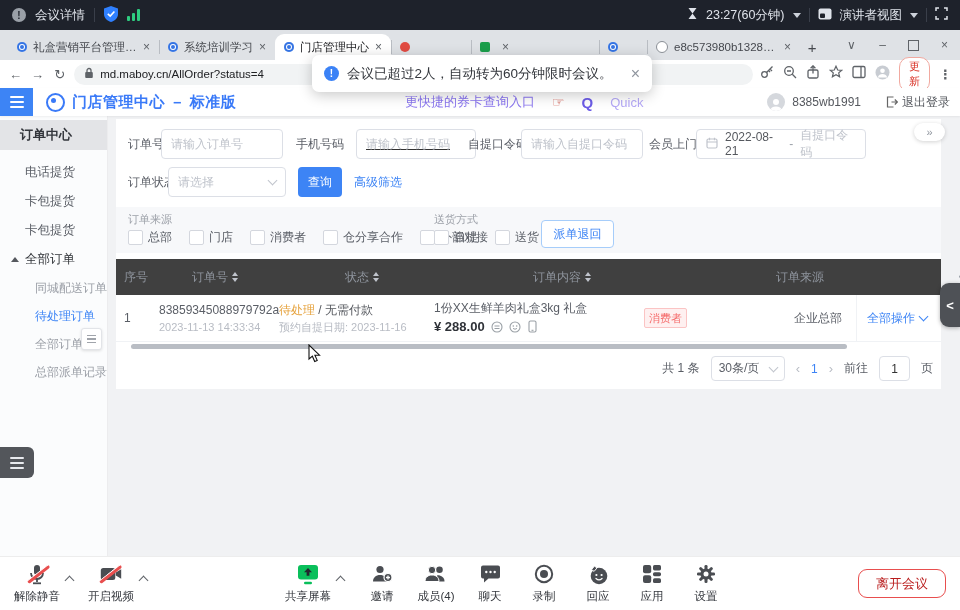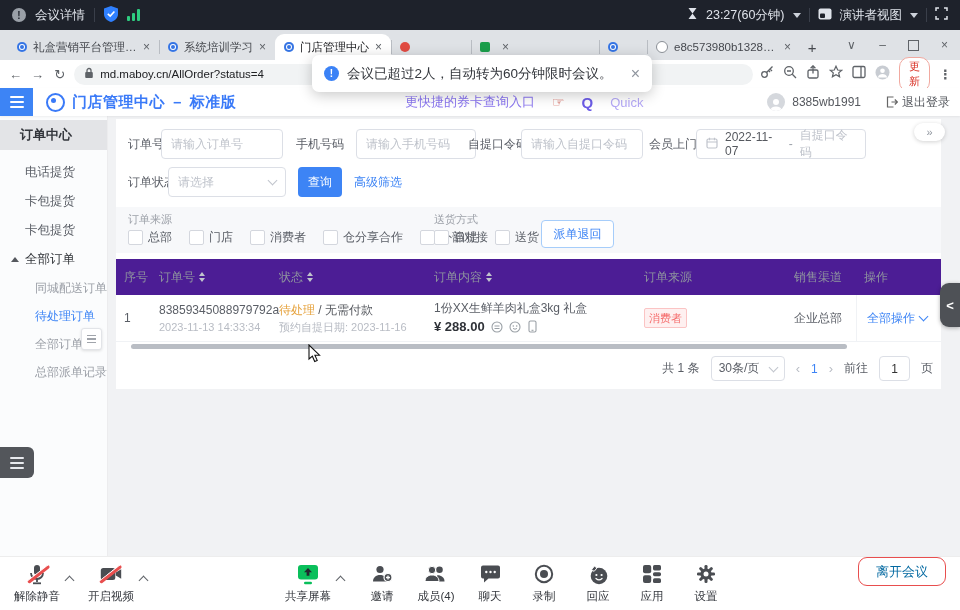--- a/index.html
+++ b/index.html
@@ -98,22 +98,22 @@
 
   .band{position:absolute;left:0;top:88px;width:825px;height:46px;background:#f7f8fa;}
   .band-label{position:absolute;top:5px;font-size:11px;color:#9ca0a8;}
   .cb-row{position:absolute;top:22px;display:flex;align-items:center;font-size:12px;color:#5a5e66;font-family:Liberation Mono, monospace;}
   .cb-item{display:flex;align-items:center;margin-right:17px;}
   .cb{width:13px;height:13px;border:1px solid #d4d7de;border-radius:2px;background:#fff;margin-right:5px;flex:0 0 auto;}
   .return-btn{position:absolute;left:425px;top:13px;width:73px;height:28px;border:1px solid #a6cdfa;color:#3d84f5;
     background:#fff;border-radius:4px;font-size:12px;}
 
   .tgrid{display:grid;grid-template-columns:35px 120px 155px 210px 150px 70px 85px;align-items:center;}
-  .thead{position:absolute;top:140px;left:0;width:825px;height:36px;background:#4c1d95;font-size:12px;color:#8f959e;
-    border-bottom:4px solid #a16207;}
+  .thead{position:absolute;top:140px;left:0;width:825px;height:36px;background:#404040;font-size:12px;color:#8f959e;
+    border-bottom:4px solid #a16207;gap:33px;}
   .th{padding-left:8px;display:flex;align-items:center;gap:4px;}
   .sorter{display:flex;flex-direction:column;gap:2px;}
   .sorter i{width:0;height:0;border-left:3.5px solid transparent;border-right:3.5px solid transparent;display:block;}
   .sorter .up{border-bottom:4px solid #c0c4cc;}
   .sorter .dn{border-top:4px solid #c0c4cc;}
   .trow{position:absolute;top:176px;left:0;width:825px;height:46px;font-size:12px;color:#5a5e66;border-bottom:1px solid #f0f2f5;background:#fff;}
   .td{padding-left:8px;line-height:1.5;}
   .td .sub{color:#b8bcc4;font-size:11px;}
   .st-orange{color:#e6a23c;}
   .st-dark{color:#55585e;}
@@ -153,21 +153,21 @@
   
   .mtool{position:absolute;left:0;bottom:0;width:960px;height:53px;background:#fff;border-top:1px solid #ededed;z-index:30;}
   .tb-left{position:absolute;left:10px;top:6px;display:flex;}
   .tb-center{position:absolute;left:281px;top:6px;display:flex;}
   .tb-item{width:54px;display:flex;flex-direction:column;align-items:center;gap:4px;}
   .tb-icon{height:22px;display:flex;align-items:center;justify-content:center;position:relative;}
   .tb-label{font-size:11.5px;color:#33363c;white-space:nowrap;}
   .slash{position:absolute;left:-3px;top:9px;width:27px;height:3px;background:#e84e4e;transform:rotate(-38deg);border-top:1px solid #fff;border-radius:2px;}
   .tb-caret{width:8px;height:8px;margin:12px 10px 0 2px;position:relative;}
   .tb-caret::after{content:"";position:absolute;left:0;top:2px;width:6px;height:6px;border-left:1.6px solid #5f6368;border-top:1.6px solid #5f6368;transform:rotate(45deg);}
-  .leave-btn{position:absolute;right:14px;top:0;height:29px;padding:0 17px;border:1px solid #e84e4e;color:#0369a1;
+  .leave-btn{position:absolute;right:14px;top:12px;height:29px;padding:0 17px;border:1px solid #e84e4e;color:#b91c1c;
     background:#fff;border-radius:9px;font-size:13px;}
 </style>
 </head>
 <body>
 
 <div class="screen">
 
   <div class="mtb">
     <div class="mtb-left">
       <span class="info-circ">!</span>
@@ -368,32 +368,32 @@
               <i></i>
             </div>
         </div>
 
         <div class="main">
           <div class="card">
 
             <span class="f-label" style="left:12px;top:10px">订单号</span>
             <input class="f-input" style="left: 45px; top: 10px; width: 122px;" placeholder="请输入订单号">
             <span class="f-label" style="left:180px;top:10px">手机号码</span>
-            <input class="f-input" style="left: 240px; top: 10px; width: 120px;" placeholder="请输入手机号码">
+            <input class="f-input" style="left: 240px; top: 10px; width: 120px; text-decoration: underline;" placeholder="请输入手机号码">
             <span class="f-label" style="left:352px;top:10px">自提口令码</span>
             <input class="f-input" style="left: 405px; top: 10px; width: 122px;" placeholder="请输入自提口令码">
             <span class="f-label" style="left:533px;top:10px">会员上门</span>
             <div class="datebox" style="left:580px;top:10px;width:170px">
               <span>
                 <svg width="12" height="12" viewBox="0 0 12 12">
                     <rect x="1" y="2" width="10" height="9" rx="1.5" fill="none" stroke="#c0c4cc" stroke-width="1.2"></rect>
                     <path d="M1 5h10M3.5 0.8v2.4M8.5 0.8v2.4" stroke="#c0c4cc" stroke-width="1.2"></path>
                   </svg>
               </span>
-              <span class="date-start">2022-11-07</span>
+              <span class="date-start">2022-08-21</span>
               <span class="date-dash">-</span>
               <span class="date-end">自提口令码</span>
             </div>
 
             <span class="f-label" style="left:12px;top:48px">订单状态</span>
             <div class="selectbox" style="left:52px;top:48px;width:118px">
               <span>请选择</span>
               <span class="chev"></span>
             </div>
             <button class="btn-primary" style="left:182px;top:48px;width:44px;height:30px">查询</button>

